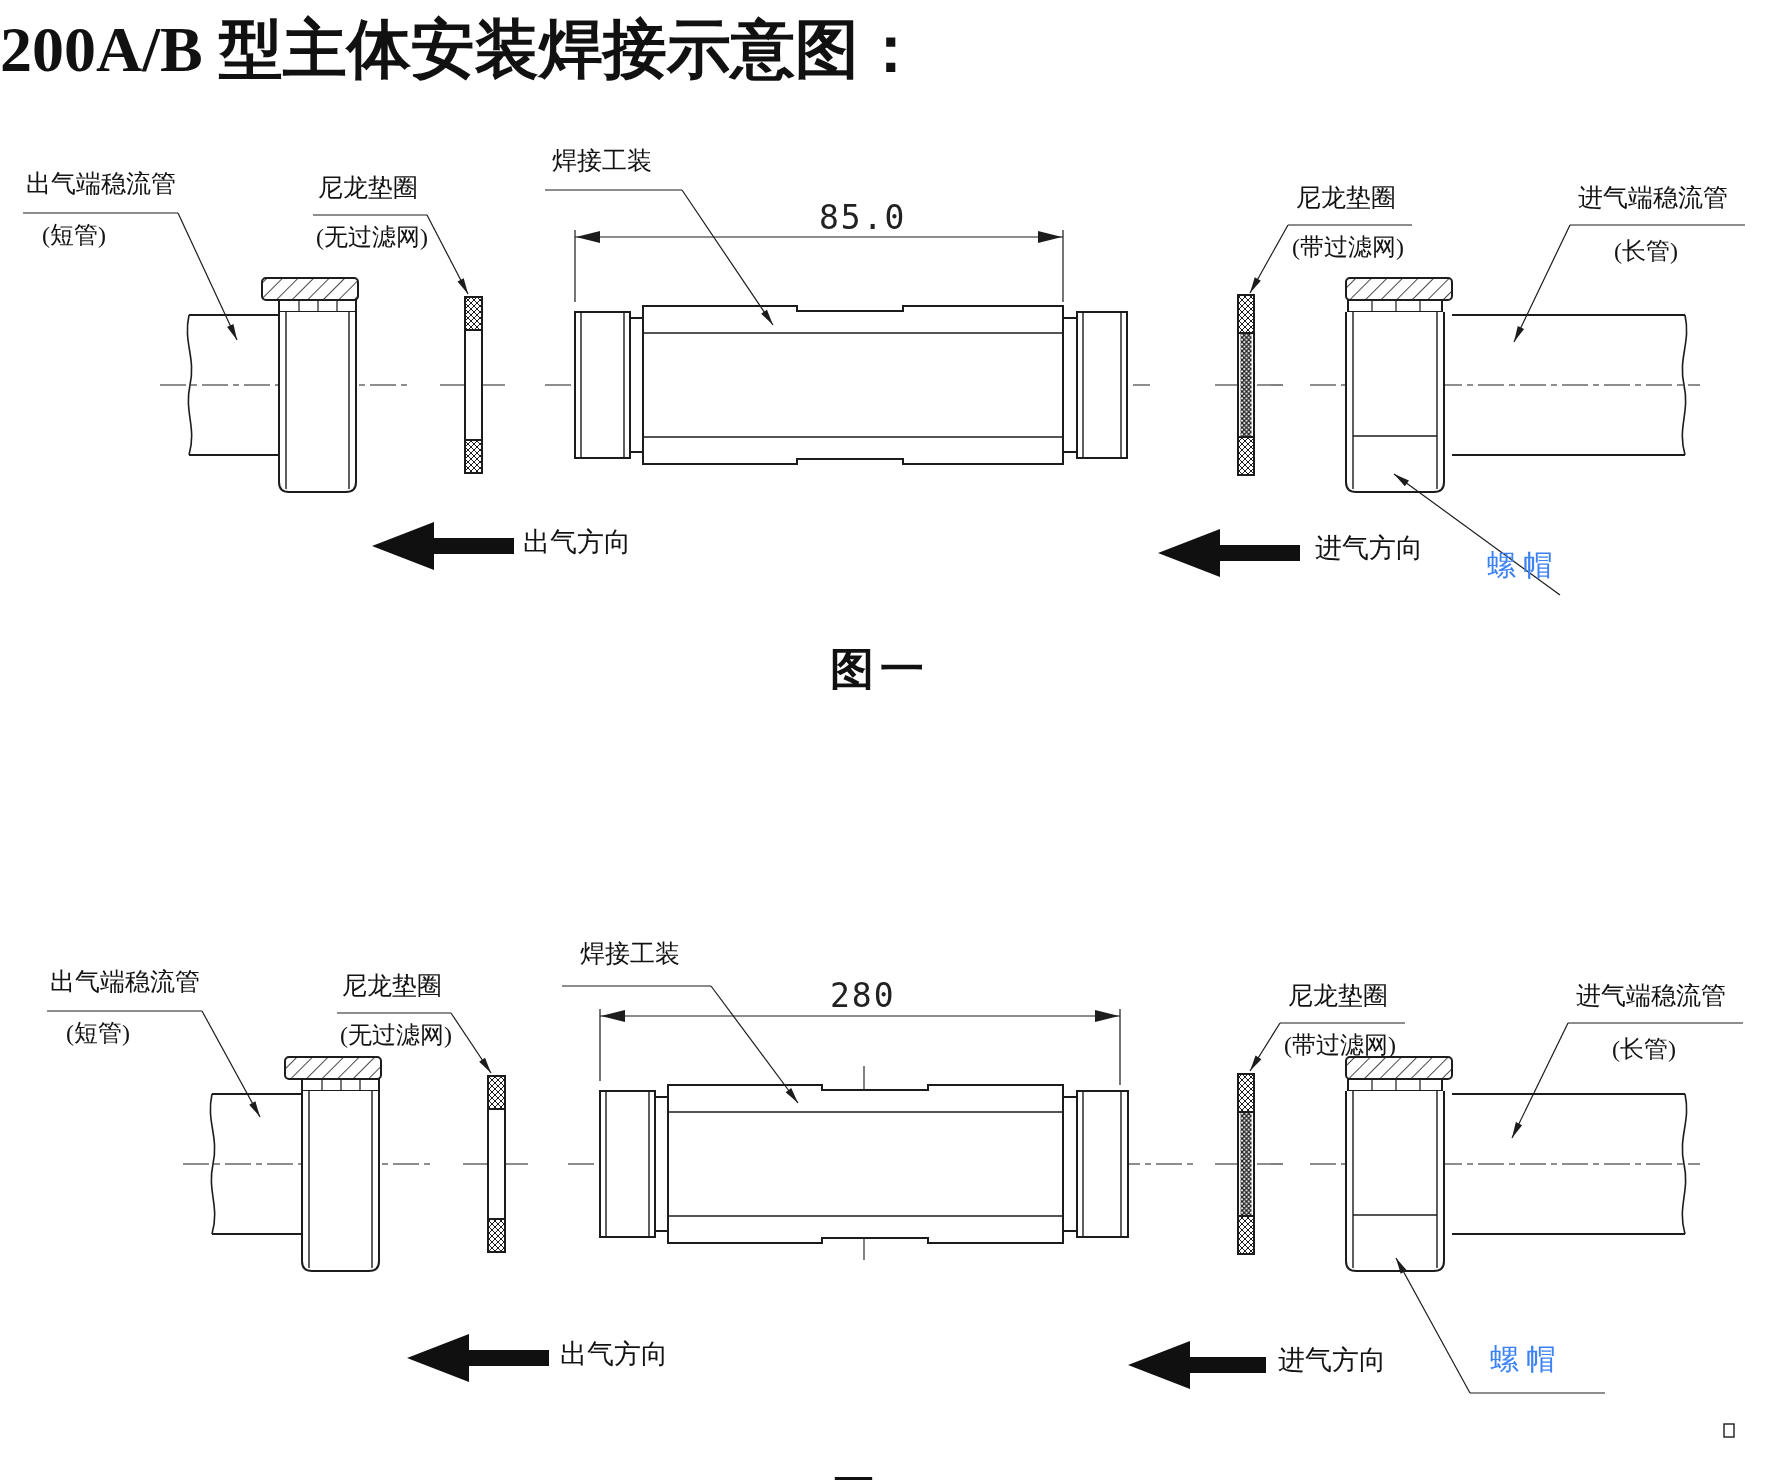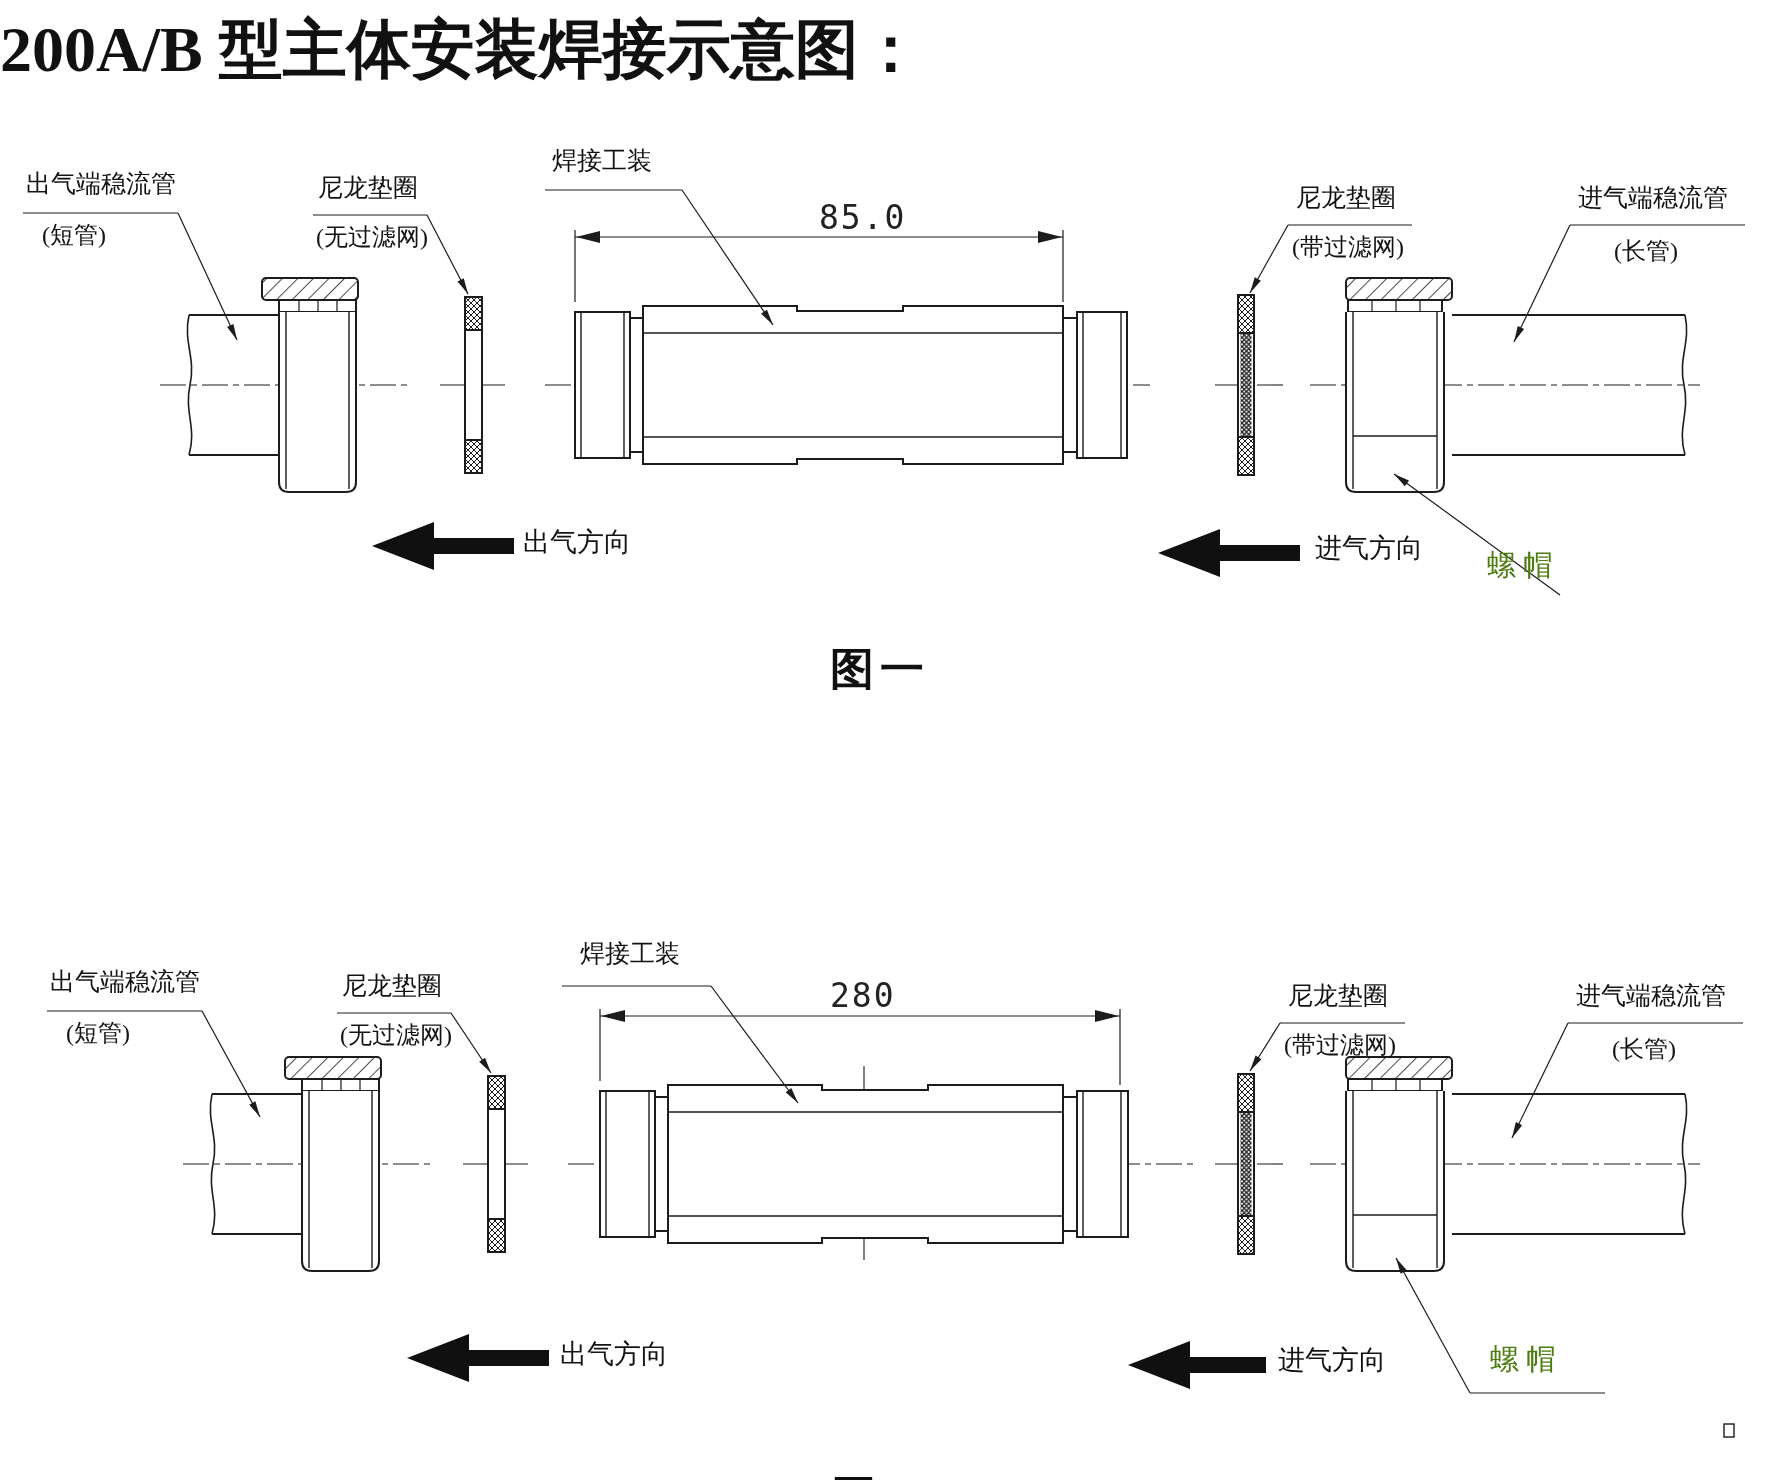--- a/index.html
+++ b/index.html
@@ -9,21 +9,21 @@
   .title{position:absolute;left:0;width:1774px;text-align:left;font-weight:bold;
          font-family:"Liberation Serif","DejaVu Serif",serif;white-space:nowrap;}
   #title1{top:6px;font-size:64px;}
   #title2{top:788px;font-size:70px;}
   .lbl{position:absolute;white-space:nowrap;font-size:25px;line-height:1.1;color:#131313;}
   .note{font-size:24px;}
   .dim{position:absolute;font-family:"DejaVu Sans Mono",monospace;font-size:33px;color:#222;
        letter-spacing:2px;white-space:nowrap;}
   .dirlbl{position:absolute;font-size:27px;white-space:nowrap;color:#131313;}
   .caption{position:absolute;font-size:44px;letter-spacing:6px;white-space:nowrap;color:#111;font-weight:bold;}
-  .nutlbl{position:absolute;font-size:29px;white-space:nowrap;color:#4d7c0f;}
+  .nutlbl{position:absolute;font-size:29px;white-space:nowrap;color:#3b82f6;}
 </style>
 </head>
 <body>
 
 <div id="canvas">
 
 <svg id="art" width="1774" height="1480" viewBox="0 0 1774 1480" stroke="#1c1c1c" fill="none" stroke-width="2">
   <defs>
     <marker id="arr" markerWidth="18" markerHeight="9" refX="17" refY="4.5" orient="auto" markerUnits="userSpaceOnUse">
       <path d="M17,4.5 L1,1 L1,8 Z" fill="#1c1c1c" stroke="none"></path>

